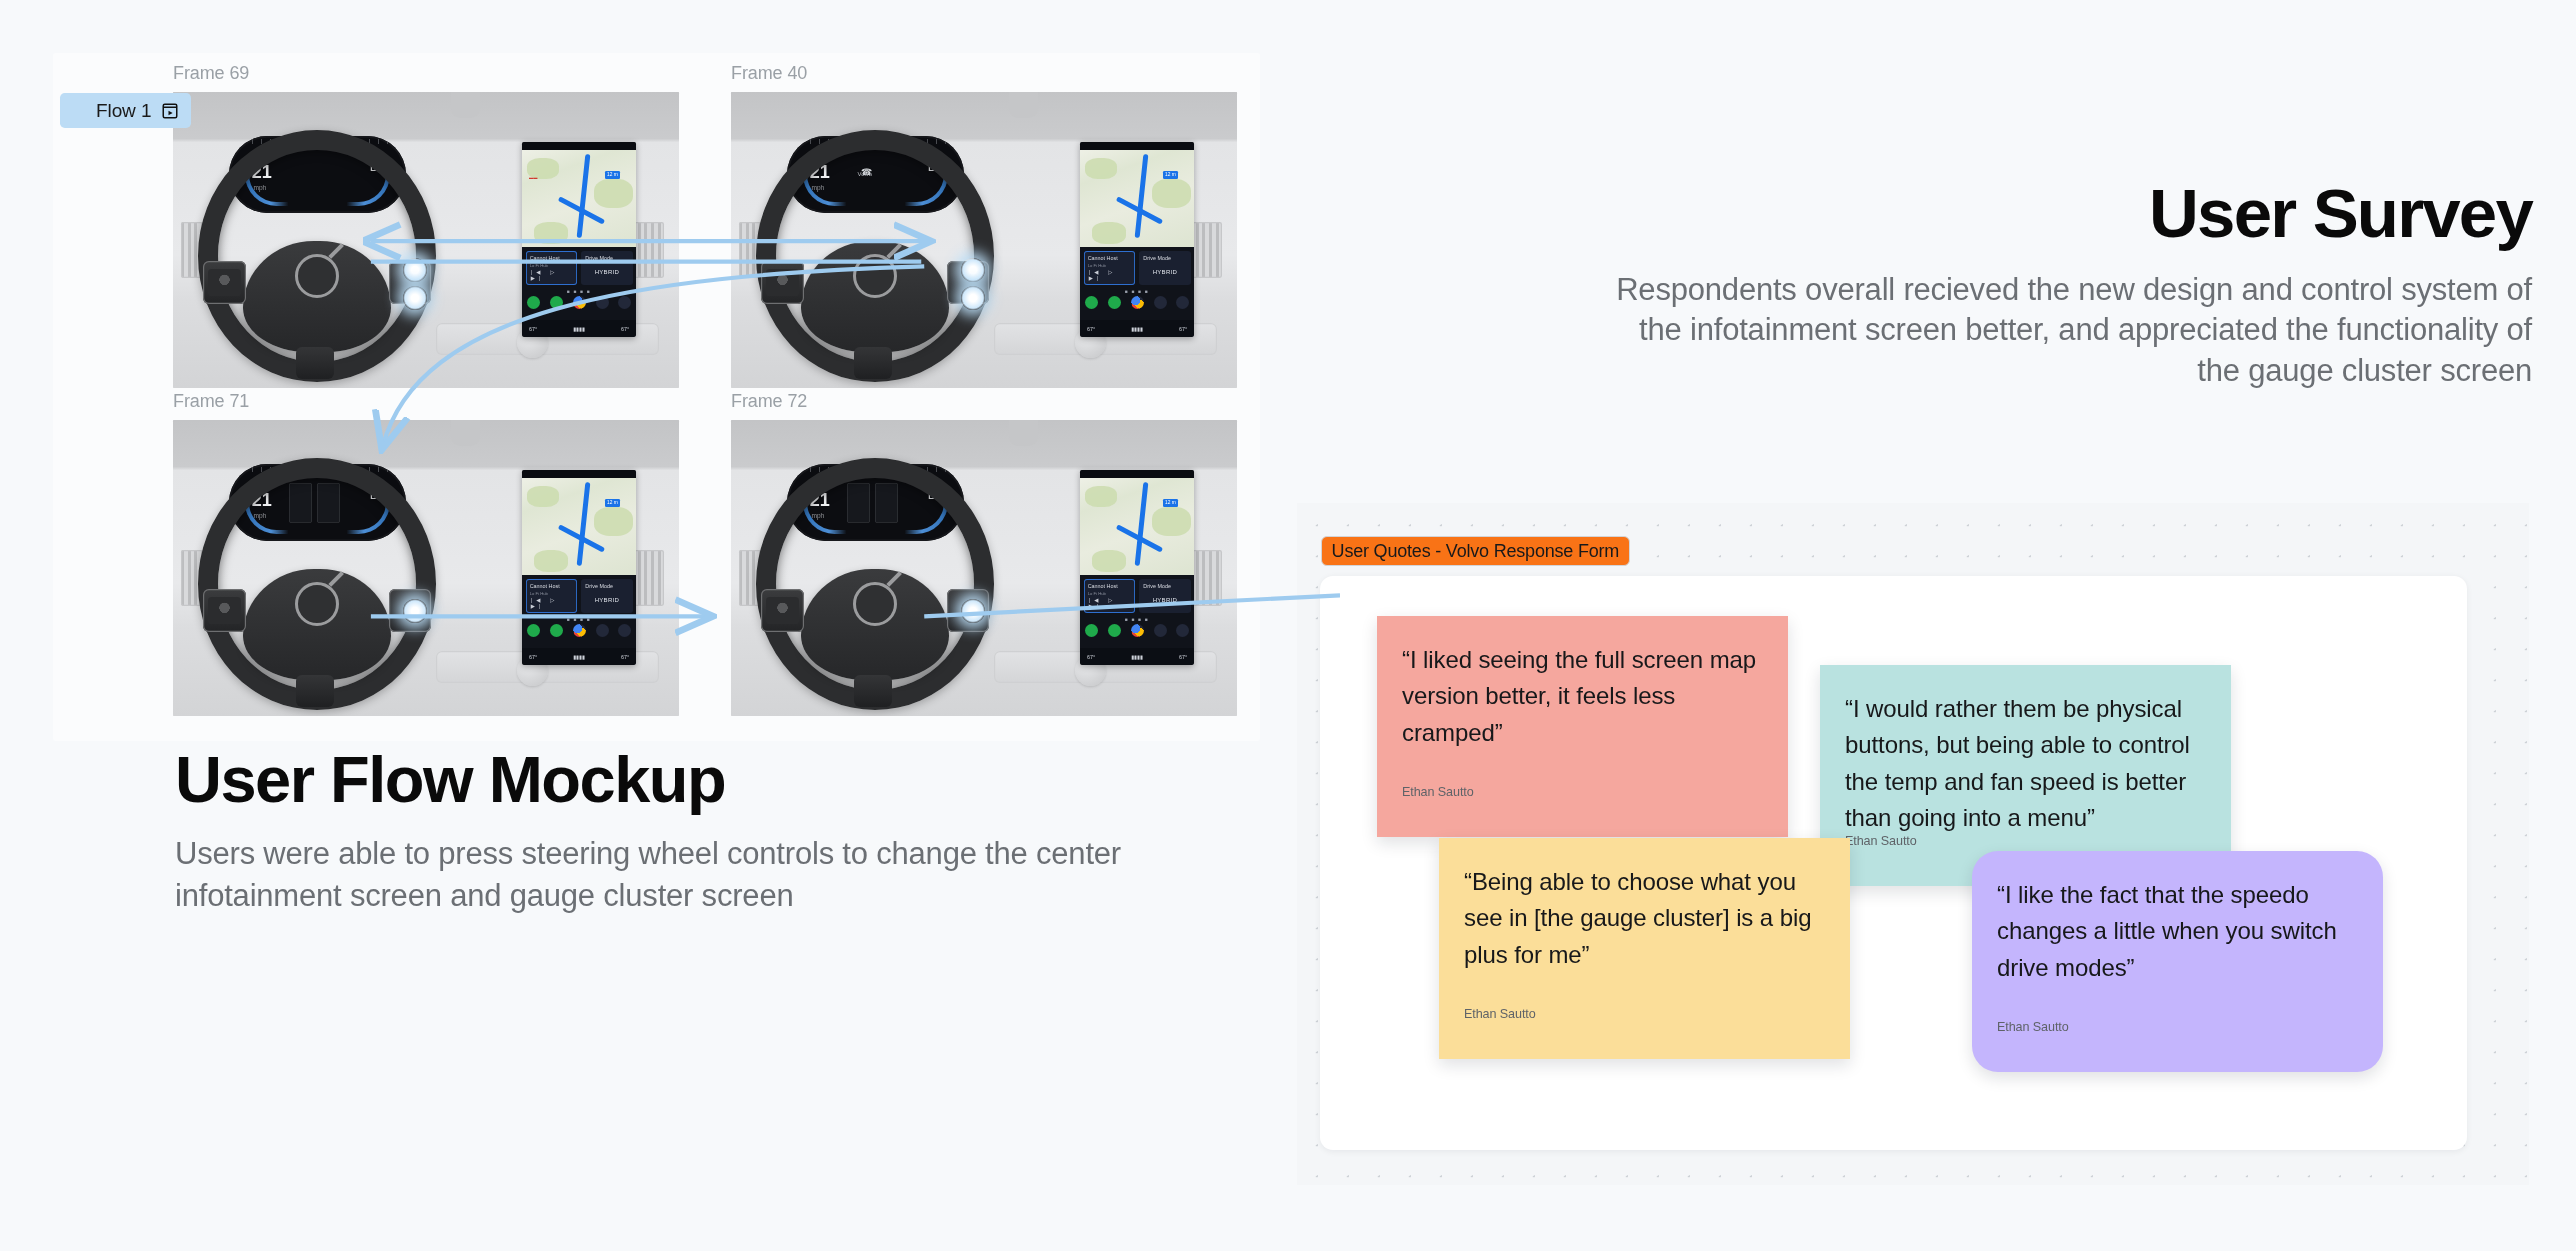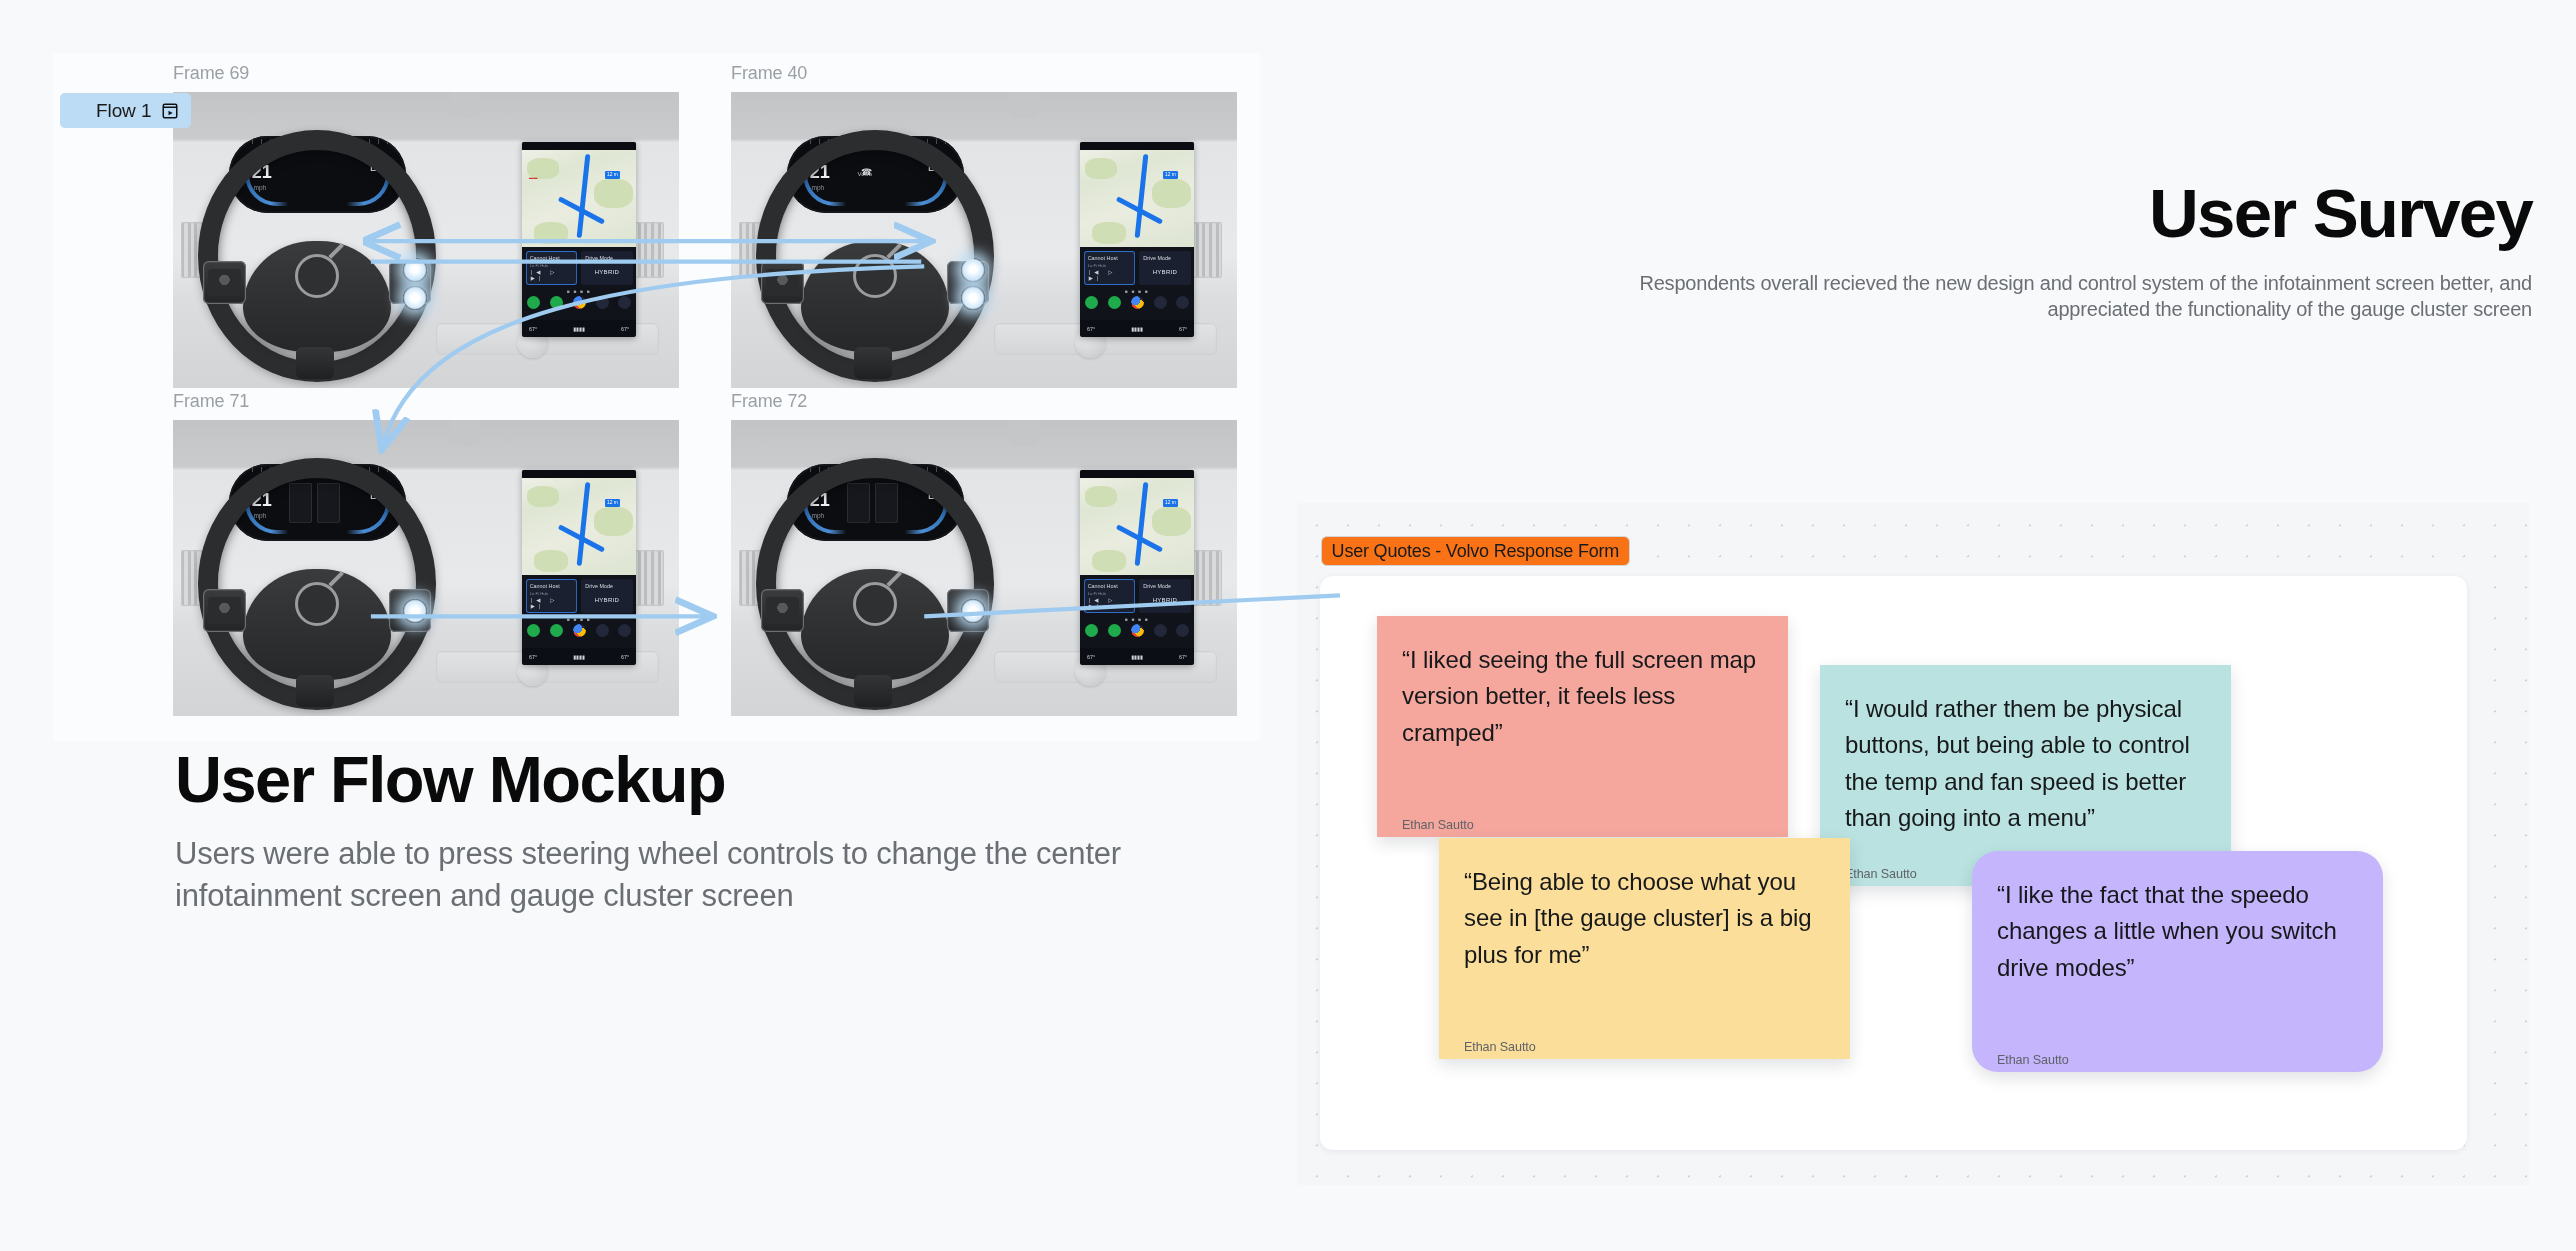--- a/index.html
+++ b/index.html
@@ -395,21 +395,21 @@
   }
   #survey-head h1 {
     font-size: 69px;
     font-weight: bold;
     letter-spacing: -1.8px;
     color: #0a0a0a;
     line-height: 1.0;
   }
   #survey-head p {
     margin-top: 21.5px;
-    font-size: 20px;
+    font-size: 31px;
     line-height: 1.32;
     color: #6b6f74;
     letter-spacing: -0.2px;
   }
 
   
   #dot-region {
     position: absolute;
     left: 1297px;
     top: 503px;
@@ -458,21 +458,21 @@
   }
   .note .qtext {
     font-size: 24px;
     line-height: 1.52;
     color: #17181a;
     letter-spacing: -0.1px;
   }
   .note .author {
     position: absolute;
     left: 25px;
-    bottom: 5px;
+    bottom: 38px;
     font-size: 12.6px;
     color: #5f6368;
     letter-spacing: -0.1px;
   }
 
   #note-pink   { left: 1377px; top: 616px; width: 411px; height: 221px;
                  background: #F5A79E; z-index: 3; }
   #note-teal   { left: 1820px; top: 665px; width: 411px; height: 221px;
                  background: #B9E2E0; z-index: 2; }
   #note-yellow { left: 1439px; top: 838px; width: 411px; height: 221px;

